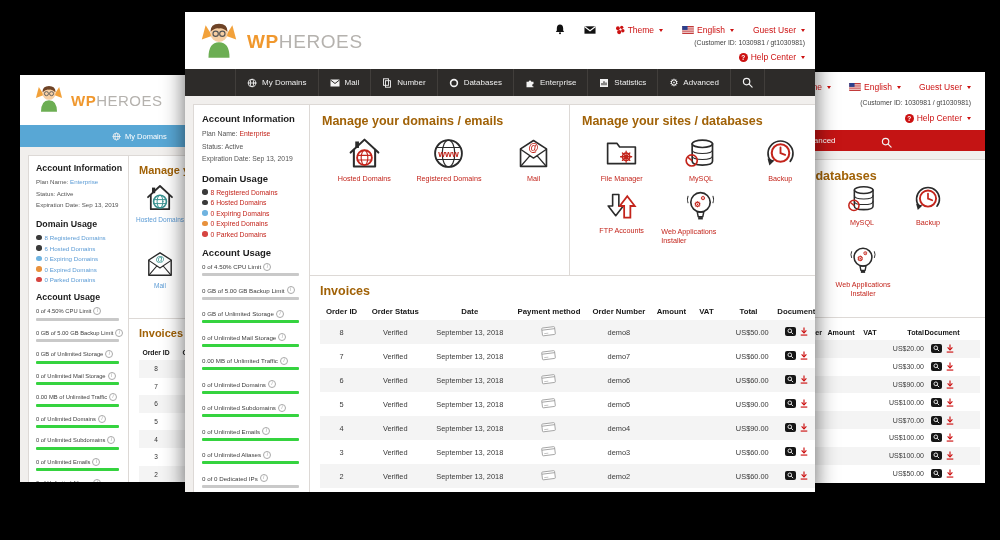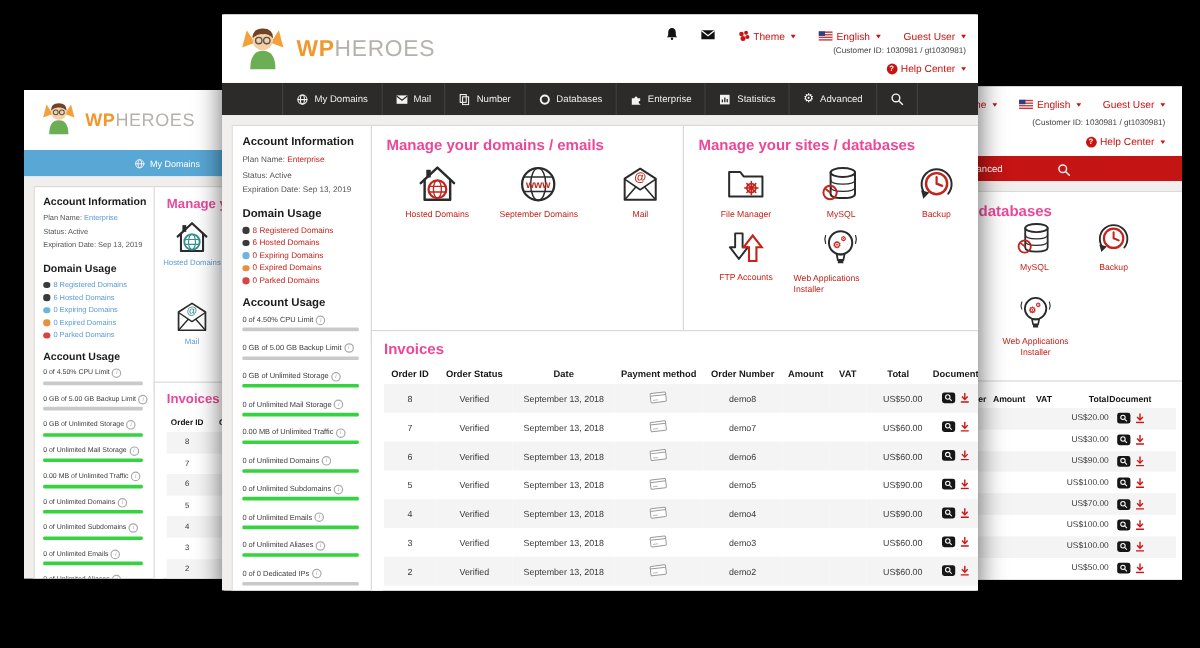--- a/index.html
+++ b/index.html
@@ -69,21 +69,21 @@
   .uitem{margin-bottom:10px}
   .lw .uitem{margin-bottom:8px}
   .ulab{display:flex;align-items:center;gap:2px;color:#3c3c3c;font-size:6.2px;white-space:nowrap}
   .lw .ulab{font-size:5.8px}
   .inf{width:6px;height:6px;border:1px solid #aaa;border-radius:50%;font-size:4.5px;line-height:6px;
     text-align:center;color:#999;flex:none;font-style:italic}
   .bar{height:3px;width:90%;margin-top:2.5px;border-radius:1px}
   .bar[data-bar="green"]{background:#35d33f}
   .bar[data-bar="gray"]{background:#c9c9c9}
 
-  .panel h3{margin:0;font-size:12.5px;color:#ec4899;white-space:nowrap}
+  .panel h3{margin:0;font-size:12.5px;color:#a16207;white-space:nowrap}
   .lw .manage{left:108px;top:8px;width:228px;height:155px;padding:8px 10px}
   .lw .manage h3{font-size:11px}
   .mi{position:absolute;width:58px;text-align:center;cursor:pointer}
   .mi svg{display:block;margin:0 auto}
   .milab{font-size:6.5px;line-height:1.25;display:block;margin-top:2px}
   .mw .milab,.rw .milab{color:#c3241b;font-size:7.2px}
   .lw .milab{color:#5b9bd5}
   .mw .domains{left:124px;top:8px;width:254px;height:163px;padding:9px 12px}
   .mw .sites{left:384px;top:8px;width:238px;height:163px;padding:9px 12px}
   .grid{display:grid;grid-template-columns:1fr 1fr 1fr;row-gap:5px;margin-top:7px}
@@ -858,21 +858,21 @@
             </svg>
             <span class="milab">Hosted Domains</span>
           </div>
           <div class="gi">
             <svg class="ic" width="37" height="37" viewBox="0 0 40 40">
               <circle class="k" stroke-width="2" cx="20" cy="20" r="14.5"></circle>
               <ellipse class="k" stroke-width="1.3" cx="20" cy="20" rx="6.8" ry="14.5"></ellipse>
               <path class="k" stroke-width="1.3" d="M7 13.5 H33 M7 26.5 H33"></path>
               <text class="rf" x="20" y="23.5" font-size="9.5" text-anchor="middle">www</text>
             </svg>
-            <span class="milab">September Domains</span>
+            <span class="milab">Registered Domains</span>
           </div>
           <div class="gi">
             <svg class="ic" width="37" height="37" viewBox="0 0 40 40">
               <path class="k" stroke-width="1.8" d="M6 15 L20 6 L34 15 V34 H6 Z"></path>
               <path class="k" stroke-width="1.4" d="M6 15.5 L20 25 L34 15.5 M6.5 33.5 L16 22.5 M33.5 33.5 L24 22.5"></path>
               <text class="rf" x="20" y="17" font-size="11" text-anchor="middle">@</text>
             </svg>
             <span class="milab">Mail</span>
           </div>
         </div>

